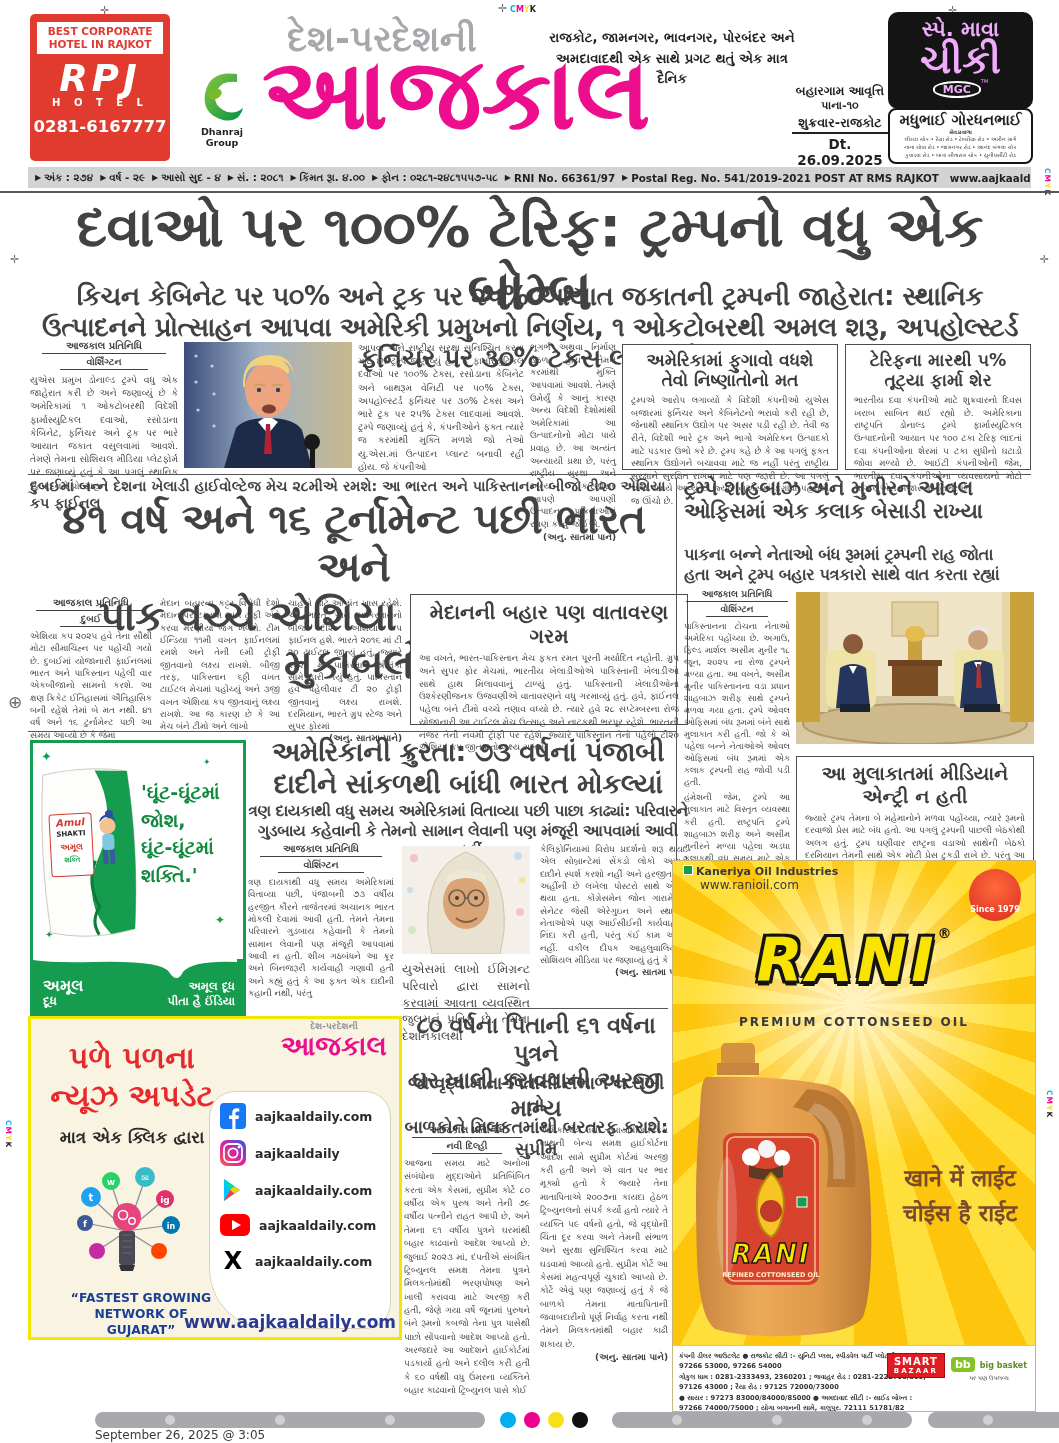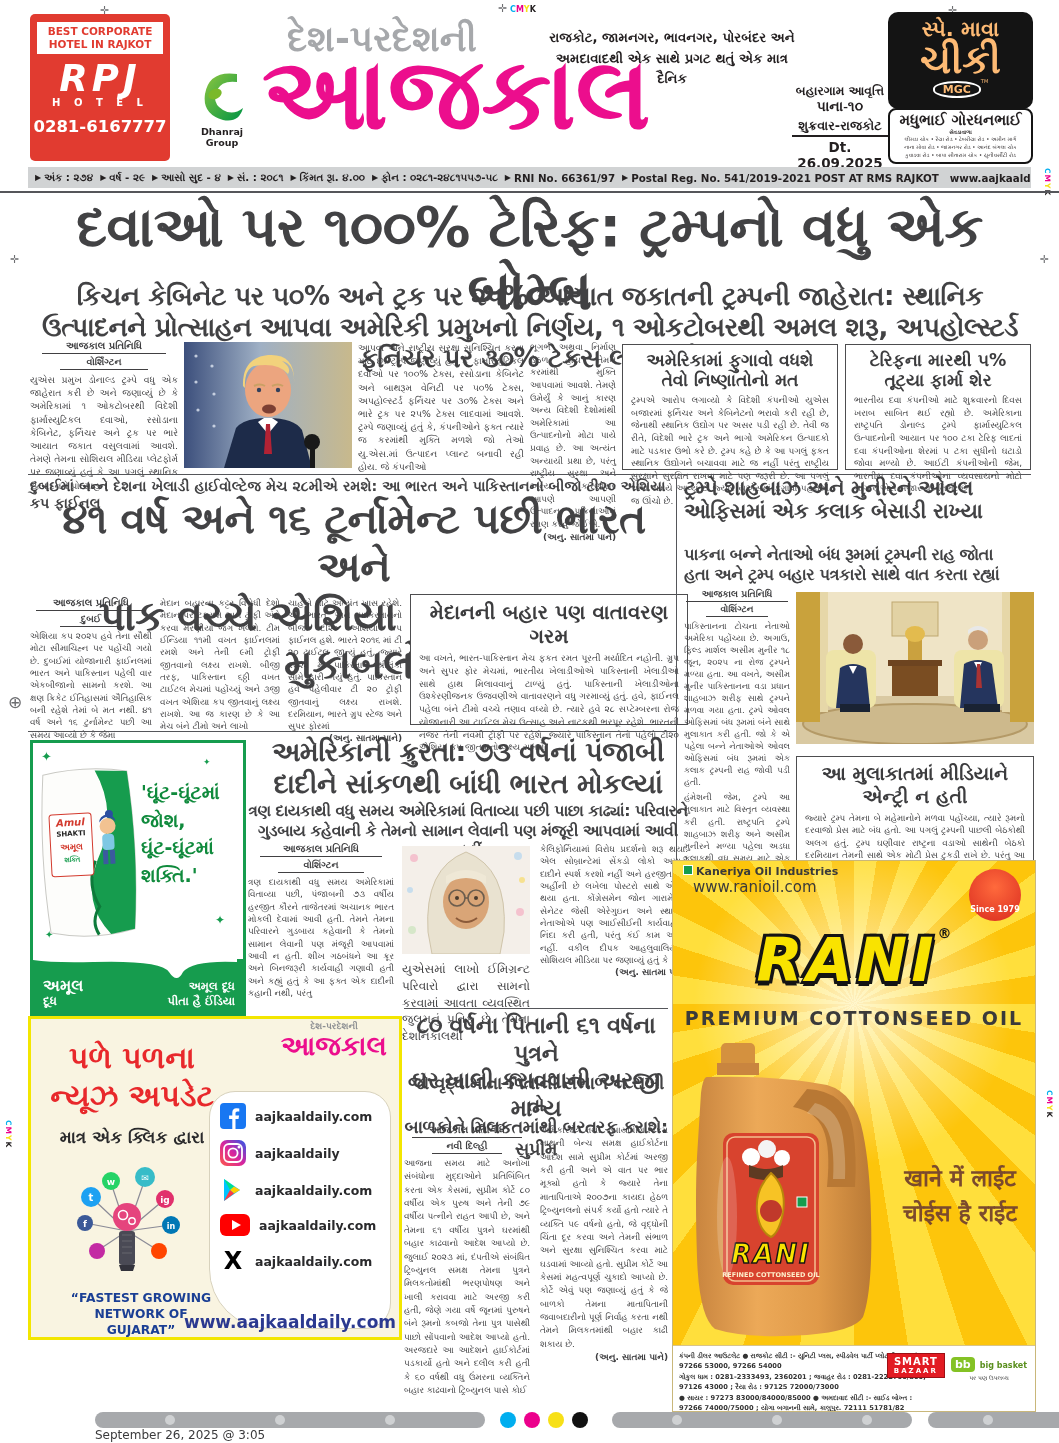--- a/index.html
+++ b/index.html
@@ -76,27 +76,27 @@
   <div class="abs" style="left:287px;top:18px;width:300px;font-size:36px;font-weight:700;color:#a6a8ab;letter-spacing:0;">દેશ-પરદેશની</div>
   <div class="abs" style="left:262px;top:36px;width:520px;font-size:99px;line-height:1.18;font-weight:700;color:#ec0e8d;">આજકાલ</div>
 
   <div class="abs ctr" style="left:548px;top:28px;width:248px;font-size:13.3px;font-weight:700;color:#231f20;line-height:1.55;">
     <div>રાજકોટ, જામનગર, ભાવનગર, પોરબંદર અને</div>
     <div>અમદાવાદથી એક સાથે પ્રગટ થતું એક માત્ર દૈનિક</div>
   </div>
 
   <div class="abs ctr" style="left:792px;top:84px;width:96px;color:#231f20;">
     <div style="font-size:12.3px;font-weight:700;">બહારગામ આવૃત્તિ</div>
-    <div style="font-size:14px;font-weight:700;margin-top:1px;font-family:Liberation Serif, serif;">પાના-૧૦</div>
+    <div style="font-size:11px;font-weight:700;margin-top:1px;">પાના-૧૦</div>
     <div style="font-size:12.8px;font-weight:700;border-bottom:2px solid #231f20;margin-top:3px;padding-bottom:1px;text-align:center;">શુક્રવાર-રાજકોટ</div>
     <div style="font-size:13.5px;font-weight:700;border-bottom:1px solid #6d6e71;padding:2px 0 1px;">Dt. 26.09.2025</div>
   </div>
 
   <div class="abs" style="left:888px;top:12px;width:145px;height:150px;">
-    <div style="position:absolute;inset:0 0 auto 0;height:97px;background:#141414;border-radius:10px;text-align:center;color:#fdba74;">
+    <div style="position:absolute;inset:0 0 auto 0;height:97px;background:#141414;border-radius:10px;text-align:center;color:#f0abfc;">
       <div style="font-size:21px;font-weight:700;margin-top:5px;">સ્પે. માવા</div>
       <div style="font-size:39px;font-weight:700;line-height:0.95;">ચીકી</div>
       <div style="display:inline-block;border:2px solid #fff;border-radius:50%/45%;padding:0 8px;font-size:11px;font-weight:700;margin-top:2px;">MGC</div><span style="font-size:5px;vertical-align:top;">TM</span>
     </div>
     <div style="position:absolute;left:0;right:0;top:96px;background:#fff;border:2px solid #141414;border-radius:8px;text-align:center;padding:1px 2px 2px;">
       <div style="font-size:15px;font-weight:700;color:#231f20;">મધુભાઈ ગોરધનભાઈ</div>
       <div style="font-size:5.5px;font-weight:700;color:#231f20;">સેવડાવાળા</div>
       <div style="font-size:5.3px;color:#231f20;line-height:1.5;">
         <div>લીમડા ચોક • રૈયા રોડ • ઢેબરીયા રોડ • અમીન માર્ગ</div>
         <div>નાના મોવા રોડ • જામનગર રોડ • આનંદ બંગલા ચોક</div>
@@ -484,31 +484,31 @@
   <div class="abs" style="left:540px;top:1124px;width:128px;">
     <div class="txt-sm" style="line-height:1.52;">અધિકારક્ષેત્ર નથી. ન્યાયાધીશ વિક્રમ નાથની બેન્ચ સમક્ષ હાઈકોર્ટના આદેશ સામે સુપ્રીમ કોર્ટમાં અરજી કરી હતી અને એ વાત પર ભાર મૂક્યો હતો કે જ્યારે તેના માતાપિતાએ ૨૦૦૭ના કાયદા હેઠળ ટ્રિબ્યુનલનો સંપર્ક કર્યો હતો ત્યારે તે વ્યક્તિ ૫૯ વર્ષનો હતો, જે વૃદ્ધોની ચિંતા દૂર કરવા અને તેમની સંભાળ અને સુરક્ષા સુનિશ્ચિત કરવા માટે ઘડવામાં આવ્યો હતો. સુપ્રીમ કોર્ટે આ કેસમાં મહત્વપૂર્ણ ચુકાદો આપ્યો છે. કોર્ટે એવું પણ જણાવ્યું હતું કે જે બાળકો તેમના માતાપિતાની જવાબદારીનો પૂર્ણ નિર્વાહ કરતા નથી તેમને મિલકતમાંથી બહાર કાઢી શકાય છે.</div>
     <div class="cont">(અનુ. સાતમા પાને)</div>
   </div>
 
   <div class="abs" style="left:672px;top:860px;width:362px;height:550px;border:1px solid #c9b77a;overflow:hidden;background:
       radial-gradient(circle at 50% 26%, rgba(255,255,255,0.75), rgba(255,255,255,0) 36%),
       repeating-conic-gradient(from 0deg at 50% 26%, #ffdf3c 0deg 9deg, #fdc50b 9deg 18deg);">
     <div class="abs" style="left:10px;top:4px;color:#3a3a3a;">
       <div style="font-size:11px;font-weight:700;"><span style="display:inline-block;width:8px;height:8px;background:#169c4e;border:1px solid #fff;margin-right:3px;"></span><span>Kaneriya Oil Industries</span></div>
-      <div style="font-size:15px;margin-left:10px;">www.ranioil.com</div>
+      <div style="font-size:12px;margin-left:17px;">www.ranioil.com</div>
     </div>
     <div class="abs ctr" style="right:14px;top:8px;width:52px;height:52px;border-radius:50%;background:radial-gradient(circle at 50% 35%,#ff6a3c,#d92b1f);color:#fff;font-size:8px;font-weight:700;line-height:1.1;display:flex;align-items:flex-end;justify-content:center;padding-bottom:6px;box-sizing:border-box;">
       <span>Since 1979</span>
     </div>
 
     <div class="abs ctr" style="left:0;right:0;top:64px;">
       <span style="font-size:60px;font-weight:700;font-style:italic;color:#f9e300;letter-spacing:4px;
         text-shadow:-3px -3px 0 #141414,3px -3px 0 #141414,-3px 3px 0 #141414,3px 3px 0 #141414,0 5px 0 #141414;">RANI</span><span style="font-size:14px;font-weight:700;vertical-align:top;color:#141414;">®</span>
     </div>
-    <div class="abs ctr" style="left:0;right:0;top:146px;font-size:19px;font-weight:700;letter-spacing:2px;color:#3a3a3a;">PREMIUM COTTONSEED OIL</div>
+    <div class="abs ctr" style="left:0;right:0;top:154px;font-size:12px;font-weight:700;letter-spacing:2px;color:#3a3a3a;">PREMIUM COTTONSEED OIL</div>
 
     <svg class="abs" style="left:14px;top:176px;" width="200" height="304" viewBox="0 0 200 304">
       <defs>
           <linearGradient id="jug" x1="0" y1="0" x2="1" y2="0">
         <stop offset="0" stop-color="#c9853f"></stop>
             <stop offset="0.35" stop-color="#eca958"></stop>
             <stop offset="0.7" stop-color="#e09a49"></stop>
             <stop offset="1" stop-color="#ba7a36"></stop>
           </linearGradient>
         </defs>

